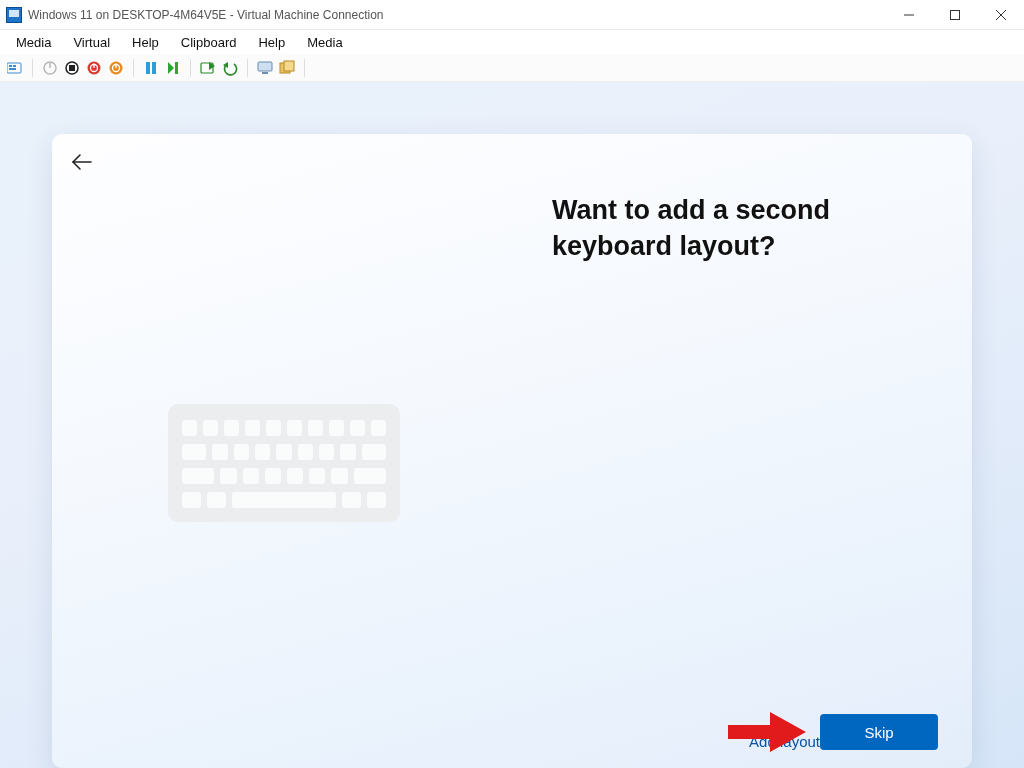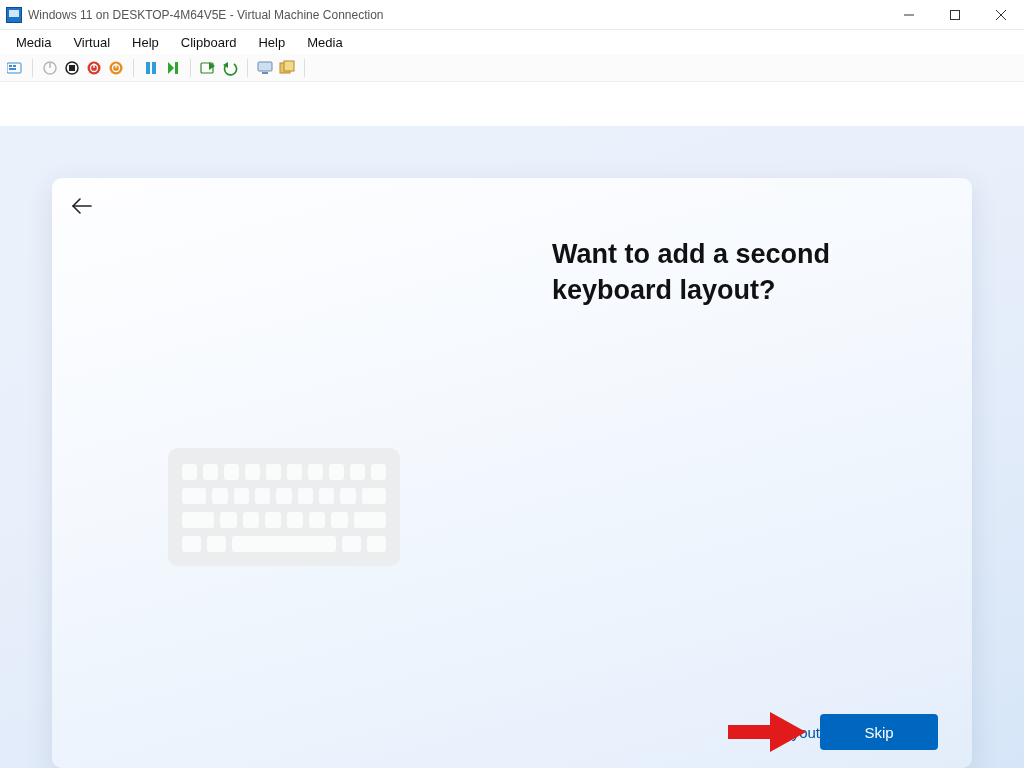--- a/index.html
+++ b/index.html
@@ -16,42 +16,42 @@
   .winbtn svg { display: block; }
 
   .menubar { height: 24px; display: flex; align-items: center; padding: 0 6px; background: #fff; font-size: 13px; color: #111; gap: 2px; }
   .menubar .menu-item { padding: 2px 10px; }
 
   .toolbar { height: 28px; display: flex; align-items: center; padding: 0 6px; background: #fbfbfb; border-bottom: 1px solid #eee; gap: 4px; }
   .toolbar .sep { width: 1px; height: 18px; background: #ddd; margin: 0 4px; }
   .tbtn { width: 18px; height: 18px; display: flex; align-items: center; justify-content: center; }
 
   
-  .vm-viewport { position: absolute; left: 0; right: 0; top: 82px; bottom: 0; background: linear-gradient(160deg, #e9f2fb 0%, #eaf0fb 35%, #dfeaf9 75%, #d6e6f8 100%); margin-top: 44px; }
+  .vm-viewport { position: absolute; left: 0; right: 0; top: 82px; bottom: 0; background: linear-gradient(160deg, #e9f2fb 0%, #eaf0fb 35%, #dfeaf9 75%, #d6e6f8 100%); }
   .card { position: absolute; left: 52px; right: 52px; top: 52px; bottom: 0; background: linear-gradient(165deg, #fefeff 0%, #f5f9fe 40%, #e8f1fc 85%, #e3edfa 100%); border-radius: 10px; box-shadow: 0 8px 28px rgba(30,60,110,0.12); overflow: hidden; }
 
   .back-arrow { position: absolute; top: 16px; left: 18px; width: 24px; height: 24px; display: flex; align-items: center; justify-content: center; color: #222; }
   .back-arrow svg { stroke: #222; }
 
   .heading { position: absolute; top: 58px; left: 500px; right: 60px; font-size: 27px; font-weight: 600; color: #111; line-height: 1.35; }
 
   .keyboard-illustration { position: absolute; left: 116px; top: 270px; width: 232px; height: 118px; background: #ebedee; border-radius: 10px; padding: 16px 14px 14px 14px; display: flex; flex-direction: column; gap: 8px; }
   .krow { display: flex; gap: 6px; }
   .key { background: #fafbfb; border-radius: 3px; height: 16px; }
   .krow1 .key { flex: 1 1 0; }
   .krow2 .key { flex: 1 1 0; }
   .krow2 .key:first-child { flex: 1.6 1 0; }
   .krow2 .key:last-child { flex: 1.6 1 0; }
   .krow3 .key { flex: 1 1 0; }
   .krow3 .key:first-child { flex: 2 1 0; }
   .krow3 .key:last-child { flex: 2 1 0; }
   .krow4 .key { flex: 1 1 0; }
   .krow4 .space { flex: 5.5 1 0; }
 
-  .footer-actions { position: absolute; right: 34px; bottom: 18px; display: flex; align-items: center; }
+  .footer-actions { position: absolute; right: 34px; bottom: 18px; display: flex; align-items: flex-end; }
   .link-btn { font-size: 15px; color: #0a52a5; background: transparent; border: none; }
   .primary-btn { min-width: 118px; height: 36px; background: #0067c0; color: #fff; font-size: 15px; border: none; border-radius: 4px; display: flex; align-items: center; justify-content: center; }
 
   
   .annotation-arrow { position: absolute; bottom: 14px; right: 164px; pointer-events: none; }
 </style>
 </head>
 <body>
 
 <div class="titlebar">

